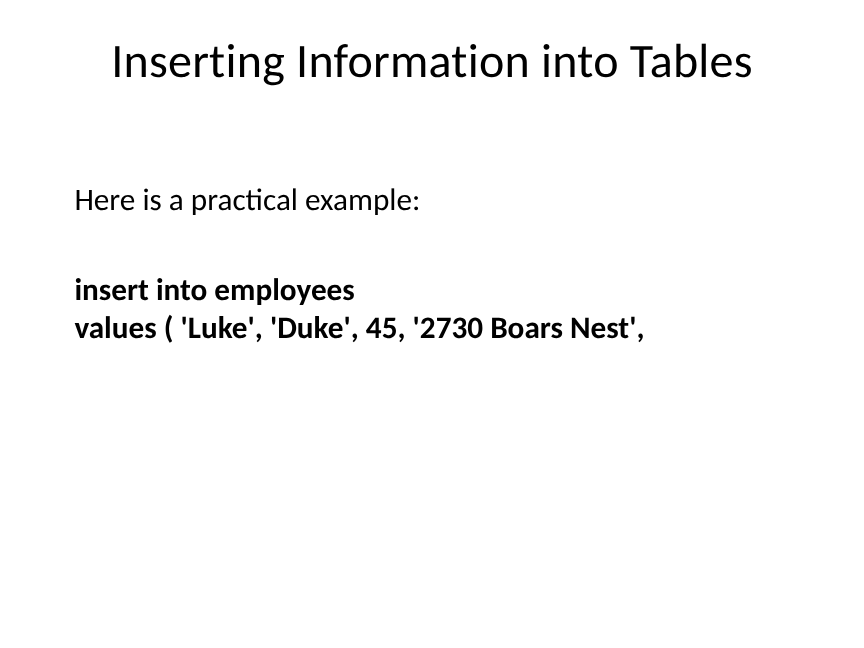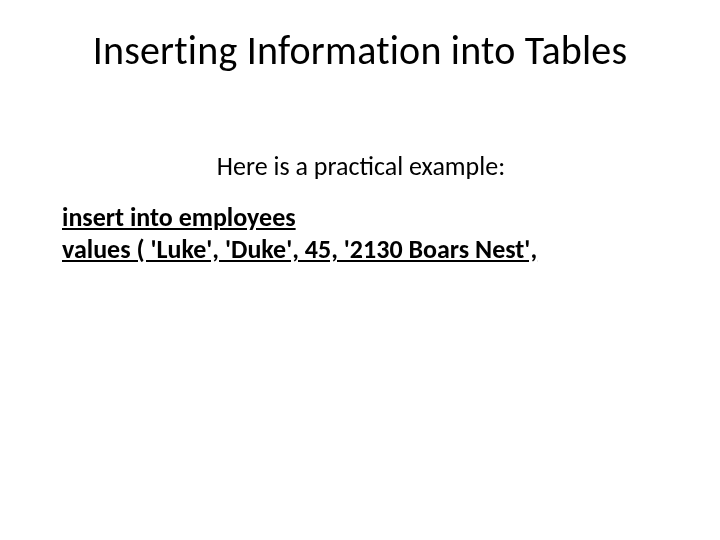--- a/index.html
+++ b/index.html
@@ -31,36 +31,34 @@
   .body {
     position: absolute;
     top: 150px;
     left: 62px;
     right: 60px;
     font-size: 26px;
     line-height: 1.25;
   }
   .intro {
     font-weight: 400;
-    margin-bottom: 18px;
-    text-align: center;
+    margin-bottom: 42px;
   }
   .code {
     font-weight: 700;
-    text-decoration: underline;
   }
   .code .line {
     display: block;
   }
 </style>
 </head>
 <body>
 
 <div class="slide">
   <div class="title">Inserting Information into Tables</div>
   <div class="body">
     <div class="intro">Here is a practical example:</div>
     <div class="code">
       <span class="line">insert into employees</span>
-      <span class="line">values ( 'Luke', 'Duke', 45, '2130 Boars Nest',</span>
+      <span class="line">values ( 'Luke', 'Duke', 45, '2730 Boars Nest',</span>
     </div>
   </div>
 </div>
 
 </body></html>

